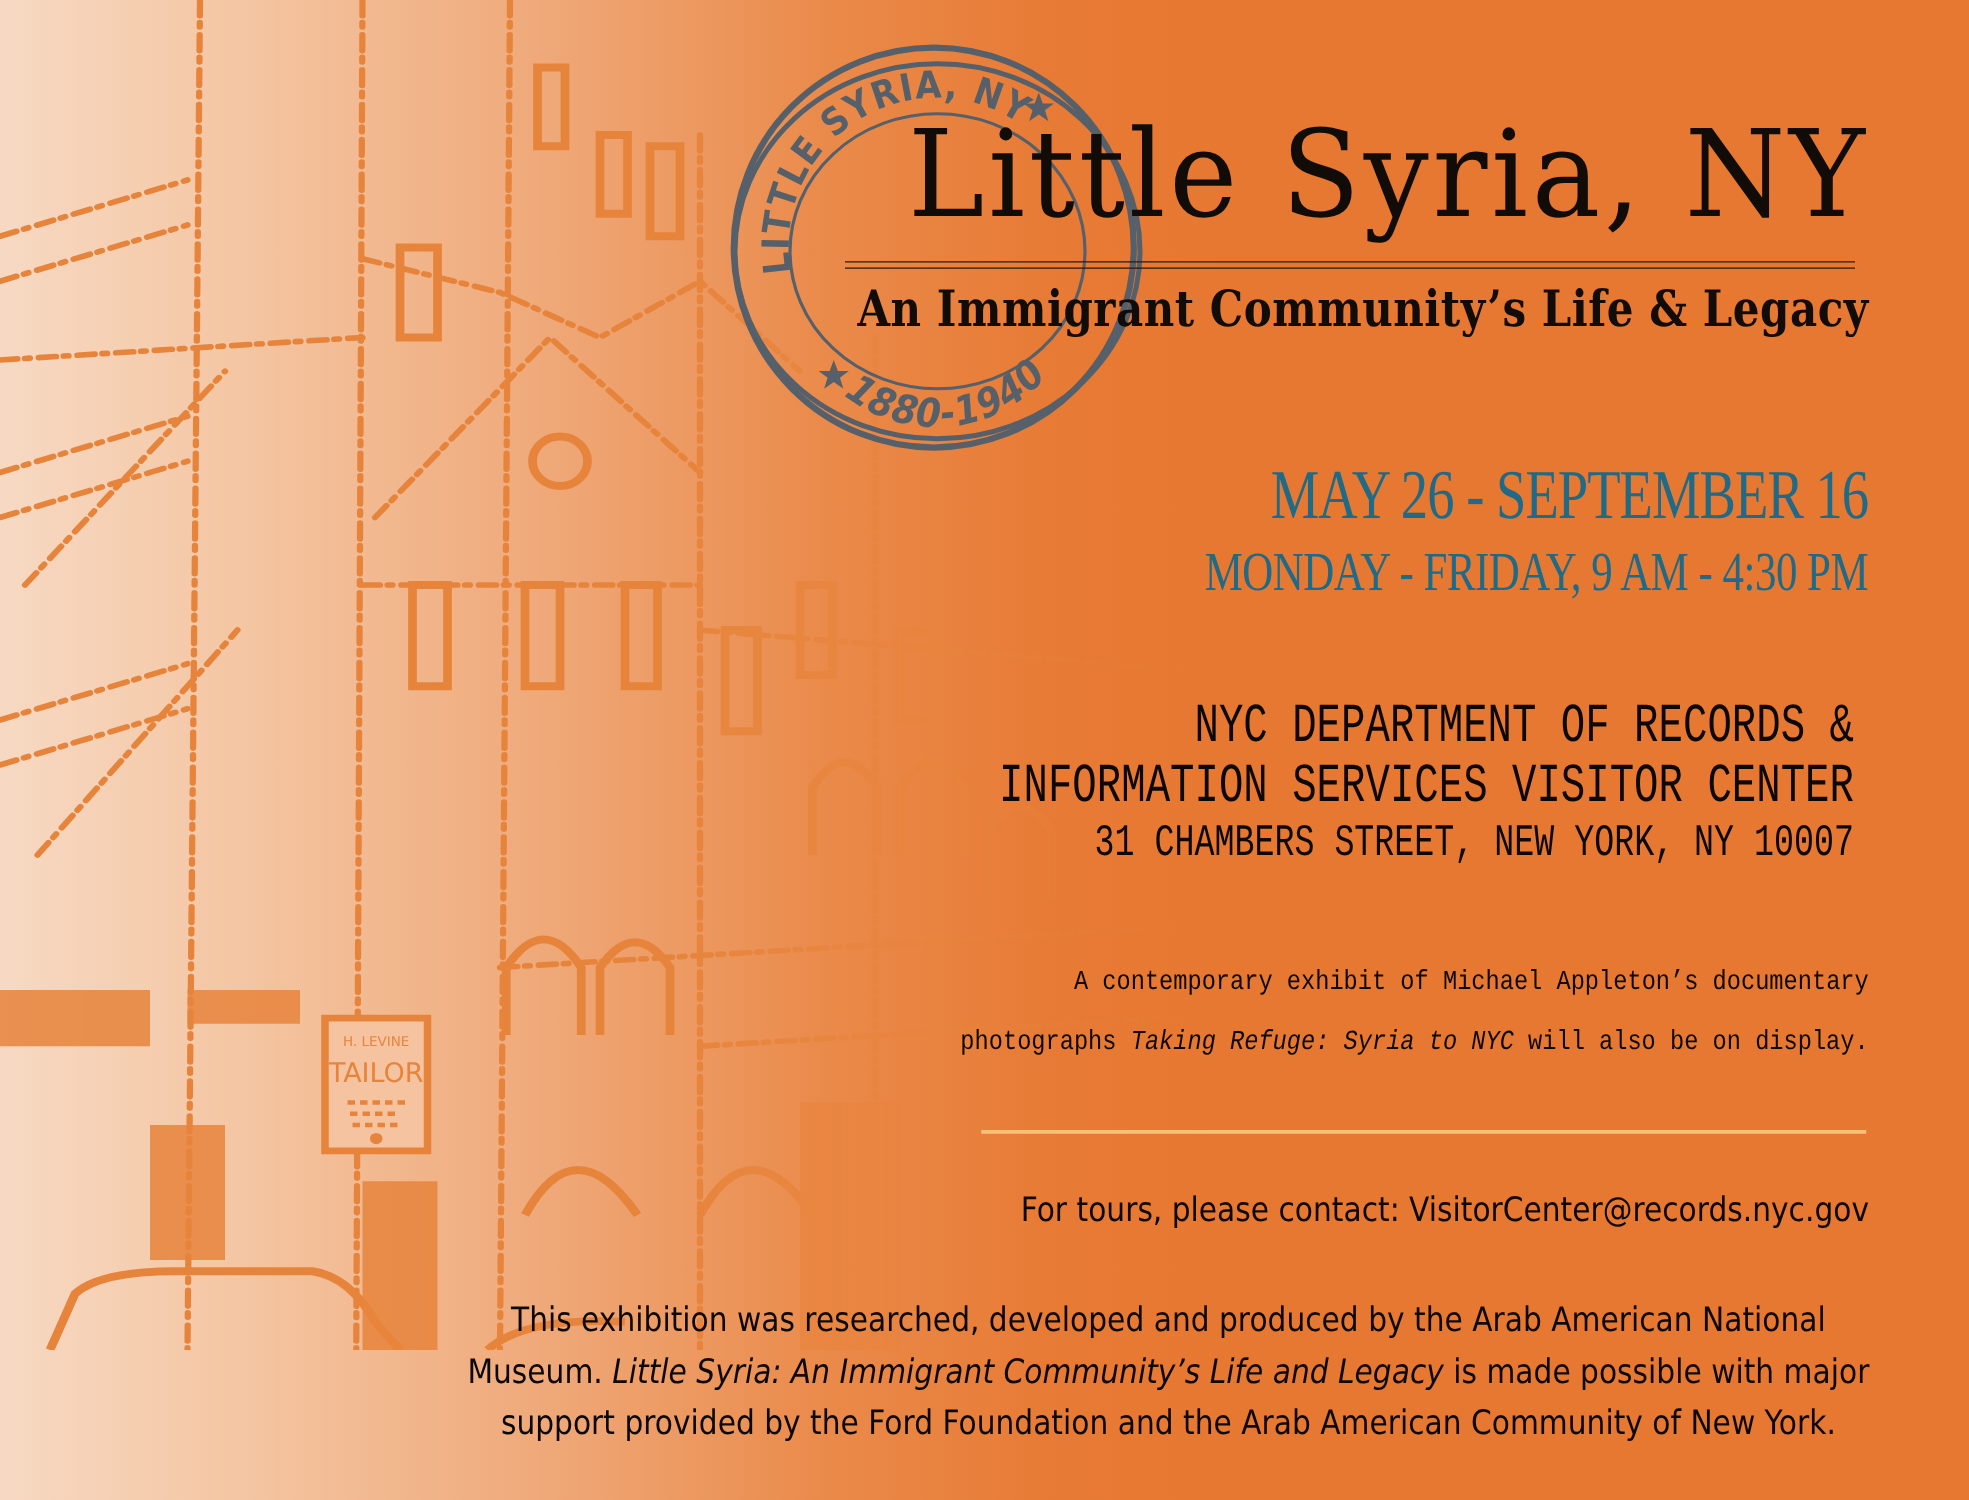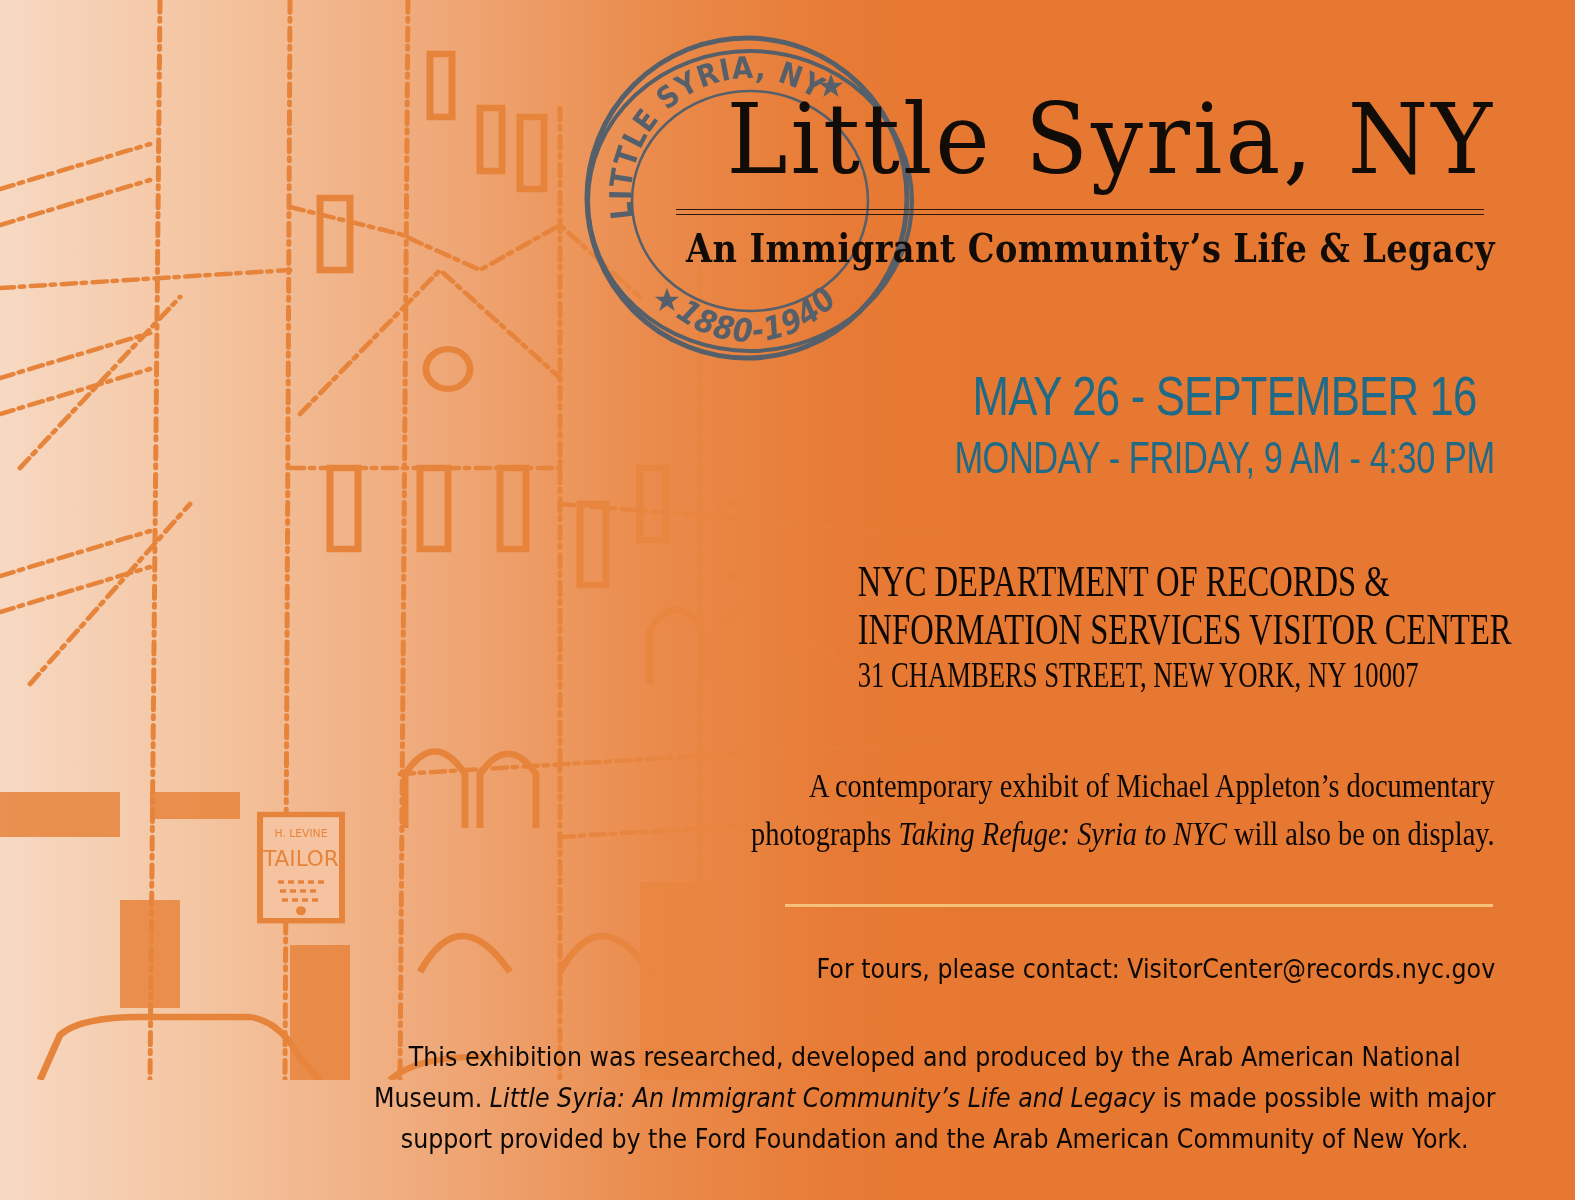--- a/index.html
+++ b/index.html
@@ -73,23 +73,23 @@
       white-space: nowrap;
       transform: scaleX(0.84);
       transform-origin: left top;
       letter-spacing: 0.5px;
     }
 
     
     .dates {
       position: absolute;
       right: 80px; top: 366px;
-      text-align: center;
+      text-align: right;
       color: #1e6a87;
-      font-family: Liberation Sans, sans-serif;
+      font-family: Liberation Serif, serif;
     }
     .date-range {
       font-size: 56px;
       line-height: 60px;
       white-space: nowrap;
       transform: scaleX(0.78);
       transform-origin: right top;
       letter-spacing: -1px;
     }
     .date-hours {
@@ -98,24 +98,24 @@
       margin-top: 8px;
       white-space: nowrap;
       transform: scaleX(0.78);
       transform-origin: right top;
       letter-spacing: -0.5px;
     }
 
     
     .venue {
       position: absolute;
-      right: 64px; top: 558px;
-      text-align: left;
+      right: 92px; top: 558px;
+      text-align: right;
       color: #0c0806;
-      font-family: Liberation Serif, serif;
+      font-family: Liberation Mono, monospace;
     }
     .venue-line {
       font-size: 44px;
       line-height: 48px;
       white-space: nowrap;
       transform: scaleX(0.74);
       transform-origin: right top;
     }
     .venue-address {
       font-size: 36px;
@@ -124,22 +124,22 @@
       transform: scaleX(0.74);
       transform-origin: right top;
     }
 
     
     .note {
       position: absolute;
       right: 80px; top: 762px;
       text-align: right;
       color: #0c0806;
-      font-family: Liberation Serif, serif;
-      font-size: 33px;
+      font-family: Liberation Mono, monospace;
+      font-size: 22px;
       line-height: 48px;
     }
     .note-line {
       white-space: nowrap;
       transform: scaleX(0.86);
       transform-origin: right top;
     }
     .note em { font-style: italic; }
 
     .divider {

